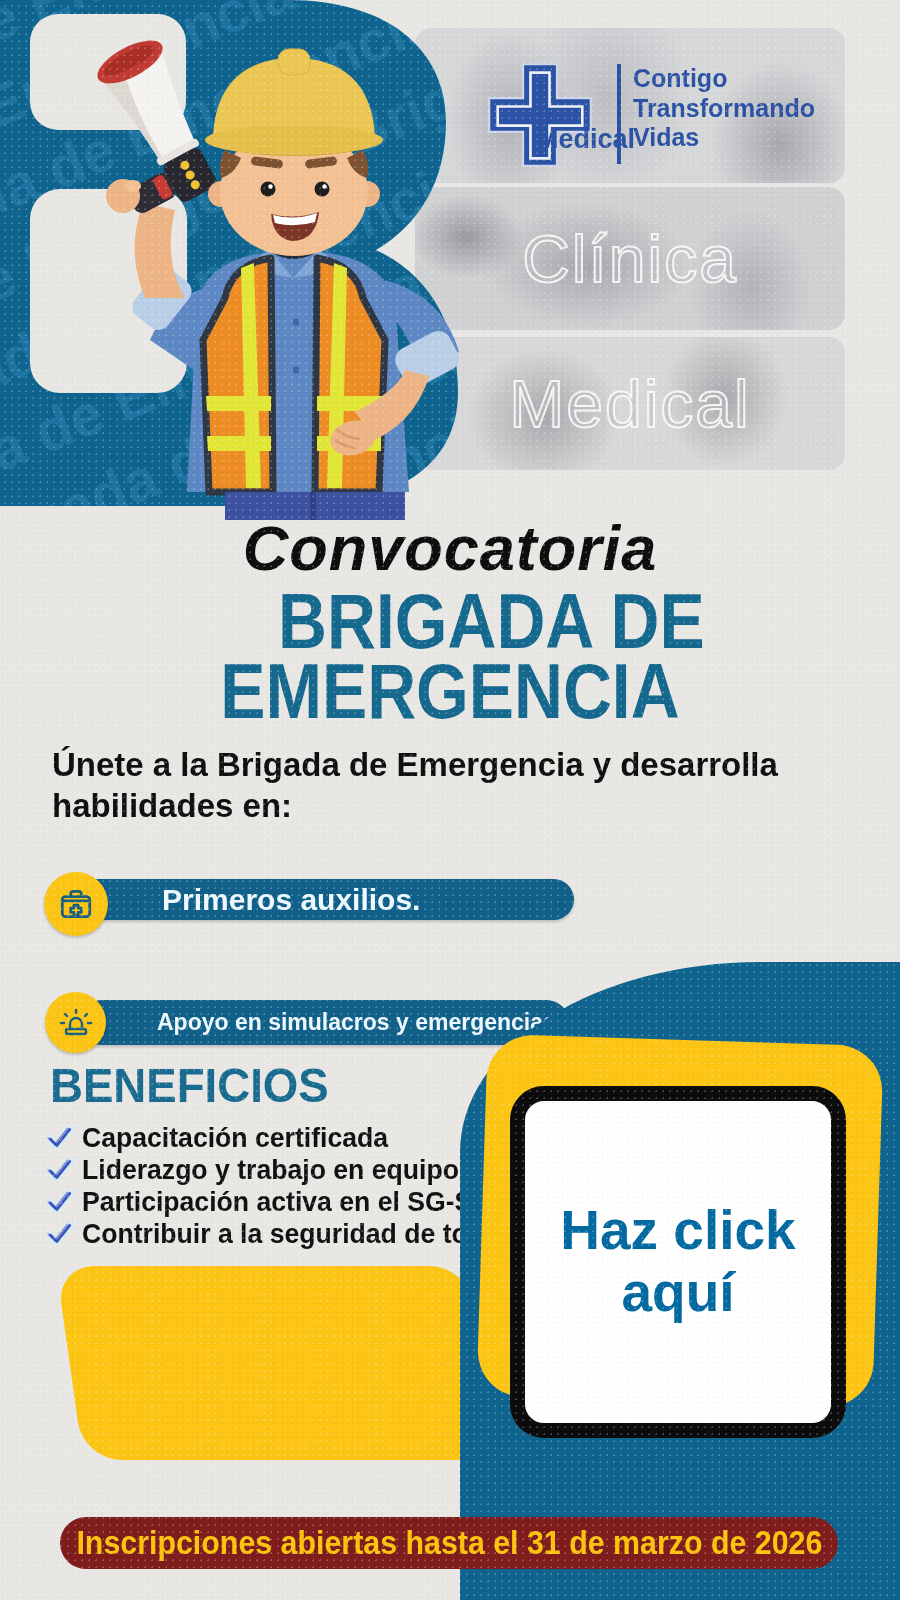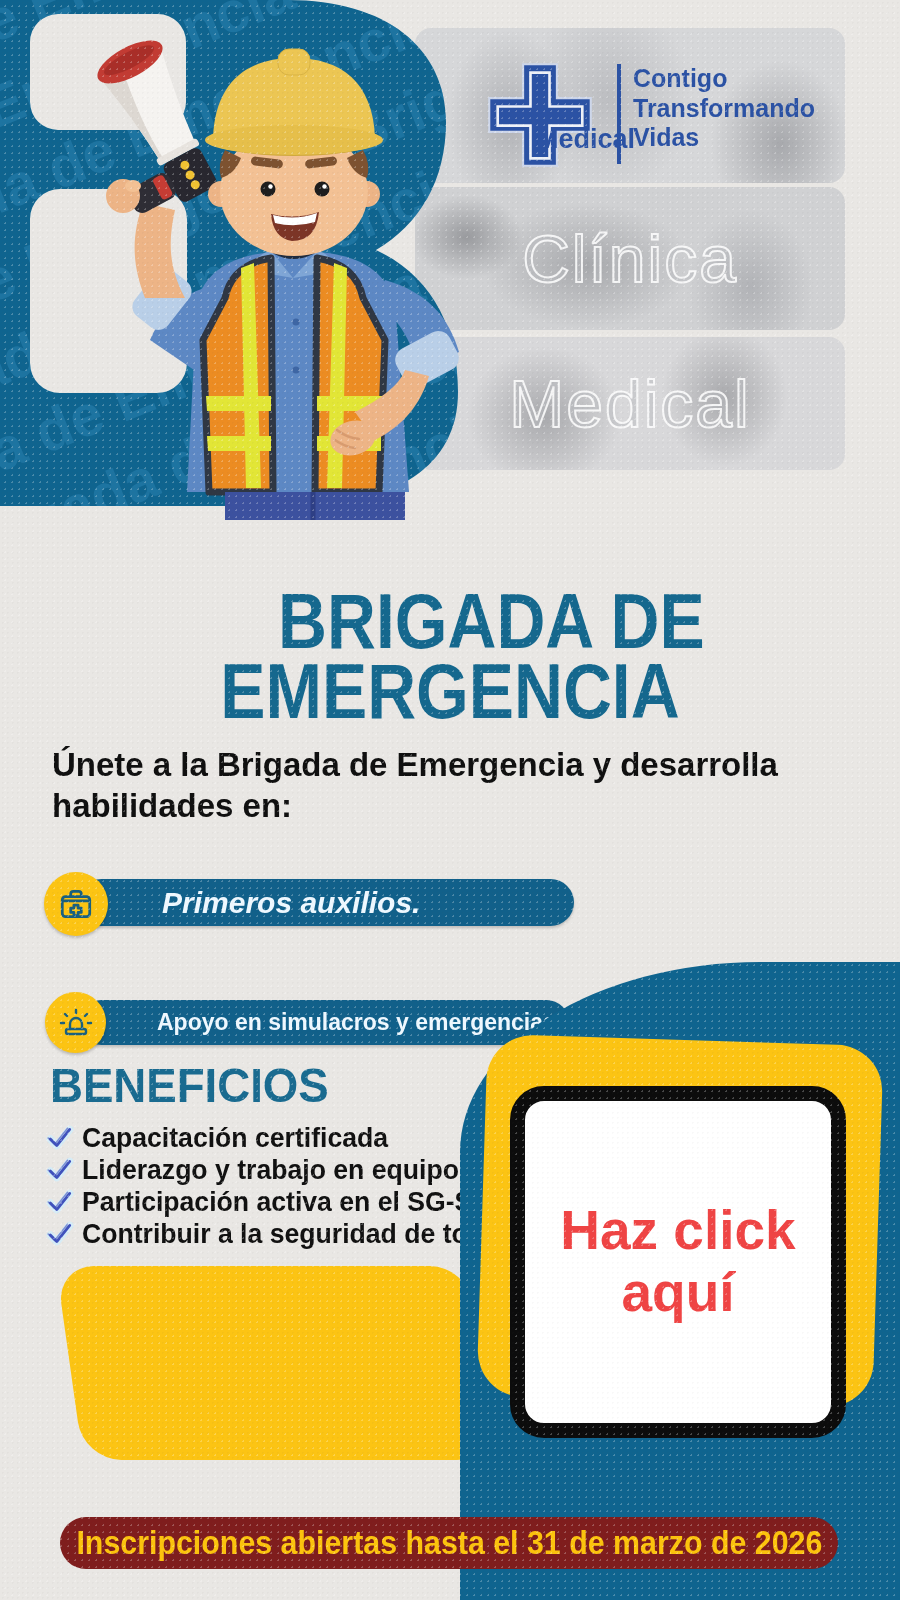--- a/index.html
+++ b/index.html
@@ -52,21 +52,21 @@
     font-size:34px;font-weight:bold;color:#101010;line-height:1.22;
     transform:scaleX(.97);transform-origin:0 0;}
   
   .skill{position:absolute;z-index:6;}
   .skill .pill{position:absolute;left:34px;background:#11608a;border-radius:26px;color:#eef8ff;
     font-weight:bold;display:flex;align-items:center;box-shadow:0 2px 3px rgba(0,0,0,.18);}
   .skill .circle{position:absolute;left:0;border-radius:50%;background:#fcc413;
     display:flex;align-items:center;justify-content:center;box-shadow:0 2px 3px rgba(0,0,0,.2);}
   .s1{left:44px;top:872px;width:450px;height:64px;}
   .s1 .circle{width:64px;height:64px;}
-  .s1 .pill{top:7px;width:412px;height:47px;font-size:30px;padding-left:84px;font-style:italic;}
+  .s1 .pill{top:7px;width:412px;height:41px;font-size:30px;padding-left:84px;}
   .s2{left:44px;top:934px;width:450px;height:64px;}
   .s2 .circle{width:64px;height:64px;}
   .s2 .pill{top:7px;width:412px;height:47px;font-size:29px;padding-left:80px;}
   .s3{left:45px;top:992px;width:448px;height:62px;}
   .s3 .circle{width:61px;height:61px;}
   .s3 .pill{top:8px;width:412px;height:45px;font-size:23px;padding-left:78px;}
   
   .benefits-title{position:absolute;left:50px;top:1058px;z-index:6;
     font-size:48px;font-weight:bold;color:#1a6b90;transform:scaleX(.95);transform-origin:0 0;}
   .benefit{position:absolute;left:46px;z-index:6;display:flex;align-items:center;gap:8px;}
@@ -75,21 +75,21 @@
   
   .yellow-rect{position:absolute;left:56px;top:1266px;width:412px;height:194px;
     background:#fcc413;border-radius:38px;z-index:5;transform:skewX(8deg);transform-origin:0 0;}
   .blue-corner{position:absolute;left:460px;top:962px;width:440px;height:638px;
     background:#0f648f;border-top-left-radius:300px 190px;z-index:7;}
   .cta-yellow{position:absolute;left:482px;top:1040px;width:396px;height:362px;
     background:#fcc413;border-radius:46px;z-index:8;transform:rotate(1.8deg);}
   .cta-button{position:absolute;left:510px;top:1086px;width:336px;height:352px;z-index:9;
     background:#ffffff;border:15px solid #0c0c0c;border-radius:34px;box-sizing:border-box;
     display:flex;align-items:center;justify-content:center;text-align:center;cursor:pointer;}
-  .cta-button .cta-label{font-size:55px;font-weight:bold;color:#ef4444;line-height:1.12;width:280px;}
+  .cta-button .cta-label{font-size:55px;font-weight:bold;color:#0369a1;line-height:1.12;width:280px;}
   
   .banner{position:absolute;left:60px;top:1517px;width:778px;height:52px;z-index:10;
     background:#7f1d1d;border-radius:27px;display:flex;align-items:center;justify-content:center;}
   .banner .banner-text{font-size:33px;font-weight:bold;color:#fcc30d;white-space:nowrap;
     transform:scaleX(.92);}
 </style>
 </head>
 <body>
 
 <div class="canvas">
@@ -203,20 +203,21 @@
       <circle cx="249.5" cy="146.5" r="2.2" fill="#fff"></circle>
     <path d="M196,174 Q220,180 244,172 Q241,201 217,201 Q198,198 196,174 Z" fill="#7c3526"></path>
     <path d="M198,175 Q220,181 242,173 L240,182 Q220,188 200,183 Z" fill="#ffffff"></path>
 
     <ellipse cx="219" cy="99" rx="85" ry="17" fill="#cfa93e"></ellipse>
     <path d="M138,98 C140,42 172,18 219,18 C266,18 298,42 300,98 Z" fill="#ecc653"></path>
     <rect x="203" y="9" width="32" height="26" rx="11" fill="#ecc653" stroke="#d9b344"></rect>
     <ellipse cx="219" cy="100" rx="89" ry="15" fill="#e6bf4a"></ellipse>
   </svg>
 
+  <div class="kicker">Convocatoria</div>
   <div class="big-title bt1"><span class="tline">BRIGADA DE</span></div>
   <div class="big-title bt2"><span class="tline">EMERGENCIA</span></div>
   <div class="intro">Únete a la Brigada de Emergencia y desarrolla habilidades en:</div>
 
   <div class="skill s1">
     <div class="pill">
         <span>Primeros auxilios.</span>
       </div>
     <div class="circle">
       <svg width="38" height="38" viewBox="0 0 36 36" fill="none" stroke="#19607f" stroke-width="2.6" stroke-linecap="round" stroke-linejoin="round">

